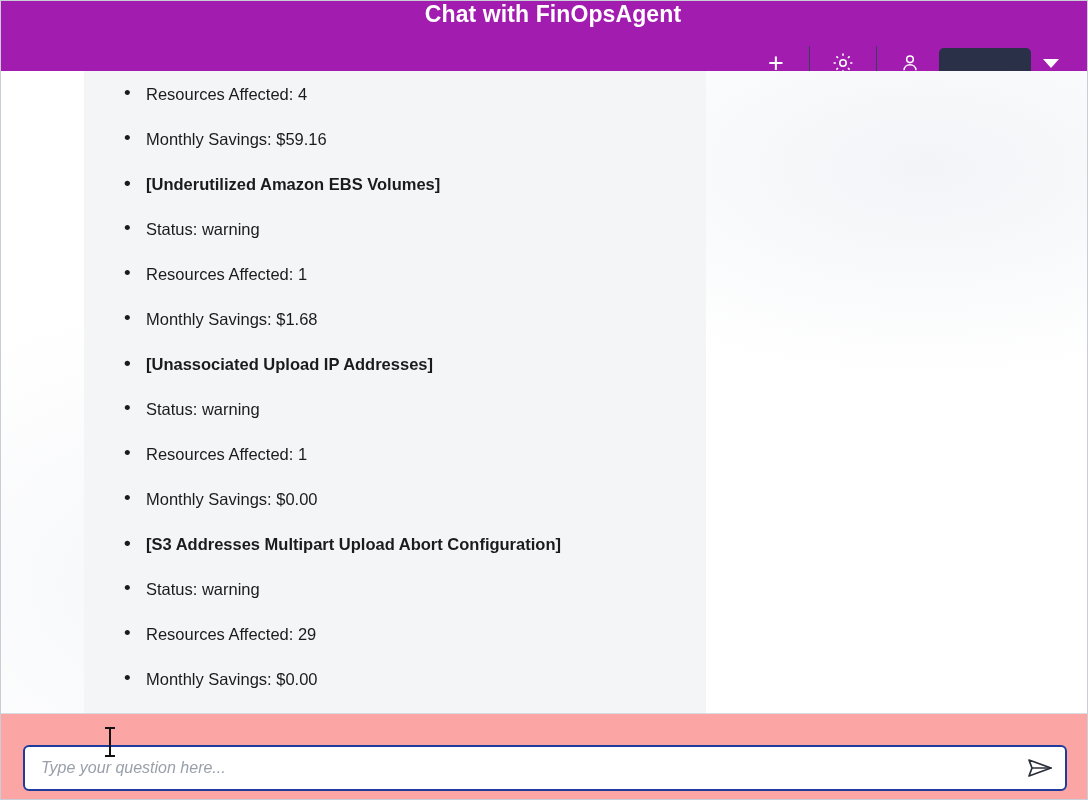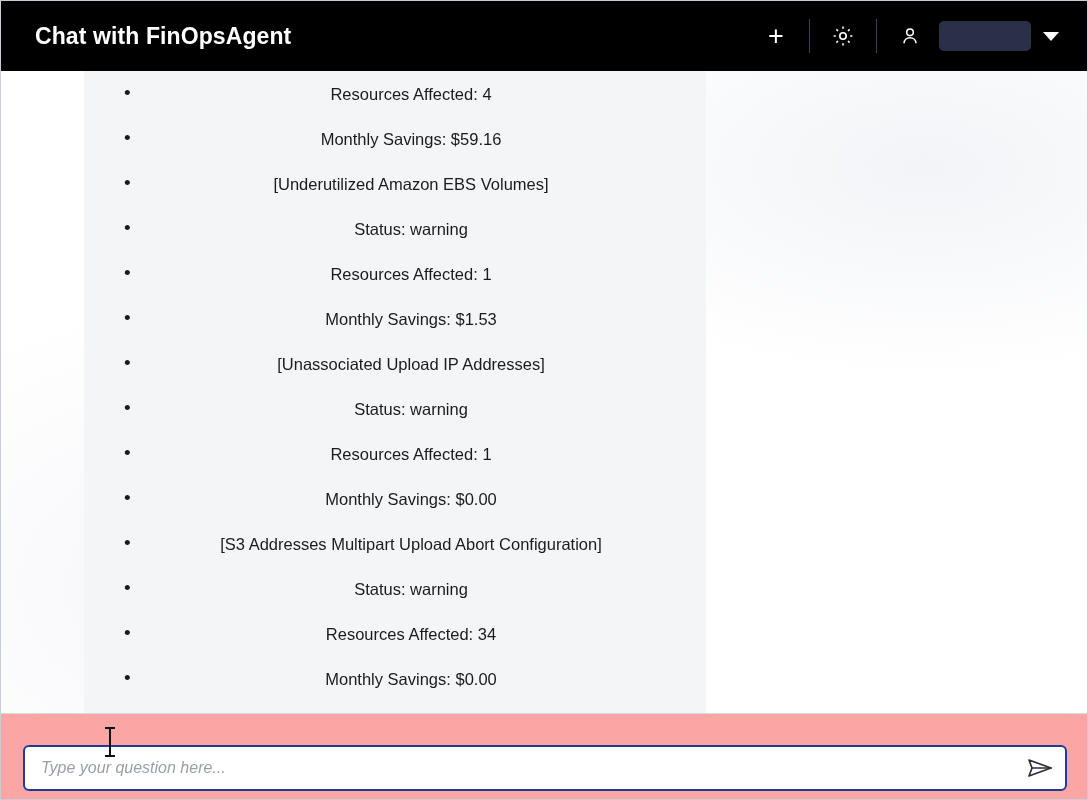--- a/index.html
+++ b/index.html
@@ -21,24 +21,25 @@
     border: 1px solid #c9ced6;
     overflow: hidden;
   }
 
   
   .header {
     position: absolute;
     top: 0; left: 0;
     width: 1088px;
     height: 70px;
-    background: #000000;
+    background: #a21caf;
     display: flex;
     align-items: center;
     padding: 0 18px 0 34px;
+    flex-direction: column;
   }
   .header-title {
     color: #ffffff;
     font-size: 23px;
     font-weight: bold;
     letter-spacing: 0.1px;
     white-space: nowrap;
   }
   .header-actions {
     margin-left: auto;
@@ -127,32 +128,31 @@
     padding: 0;
   }
   .msg-list li {
     position: relative;
     padding-left: 28px;
     font-size: 16.5px;
     color: #1b1b1f;
     line-height: 22px;
     margin-bottom: 23px;
     white-space: nowrap;
-    text-align: center;
   }
   .msg-list li::before {
     content: "\2022";
     position: absolute;
     left: 6px;
     top: -1px;
     font-size: 19px;
     color: #1b1b1f;
   }
   .msg-list li.bold {
-    font-weight: normal;
+    font-weight: bold;
   }
 
   
   .composer {
     position: absolute;
     left: 0;
     top: 712px;
     width: 1088px;
     height: 109px;
     background: #fca5a5;
@@ -267,28 +267,28 @@
   <div class="chat-area">
     <div class="bg-wash"></div>
 
     <div class="bubble">
       <ul class="msg-list">
         <li><span>Resources Affected: 4</span></li>
         <li><span>Monthly Savings: $59.16</span></li>
         <li class="bold"><span>[Underutilized Amazon EBS Volumes]</span></li>
         <li><span>Status: warning</span></li>
         <li><span>Resources Affected: 1</span></li>
-        <li><span>Monthly Savings: $1.53</span></li>
+        <li><span>Monthly Savings: $1.68</span></li>
         <li class="bold"><span>[Unassociated Upload IP Addresses]</span></li>
         <li><span>Status: warning</span></li>
         <li><span>Resources Affected: 1</span></li>
         <li><span>Monthly Savings: $0.00</span></li>
         <li class="bold"><span>[S3 Addresses Multipart Upload Abort Configuration]</span></li>
         <li><span>Status: warning</span></li>
-        <li><span>Resources Affected: 34</span></li>
+        <li><span>Resources Affected: 29</span></li>
         <li><span>Monthly Savings: $0.00</span></li>
       </ul>
     </div>
   </div>
 
   <div class="composer">
     <div class="input-wrap">
       <input class="chat-input" type="text" placeholder="Type your question here..." style="">
       <span class="send-btn">
         <svg width="26" height="22" viewBox="0 0 26 22" fill="none" stroke="#2b2f3a" stroke-width="1.7" stroke-linejoin="round" stroke-linecap="round">

